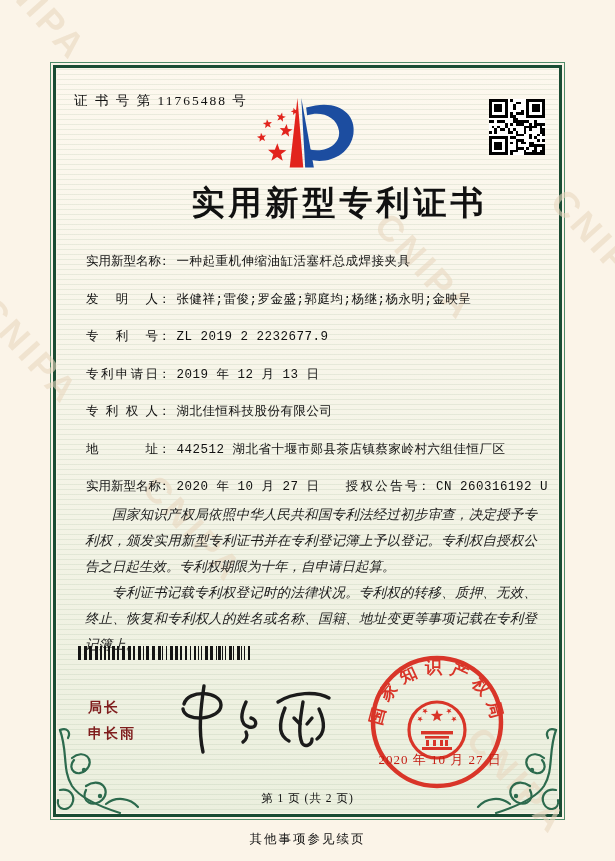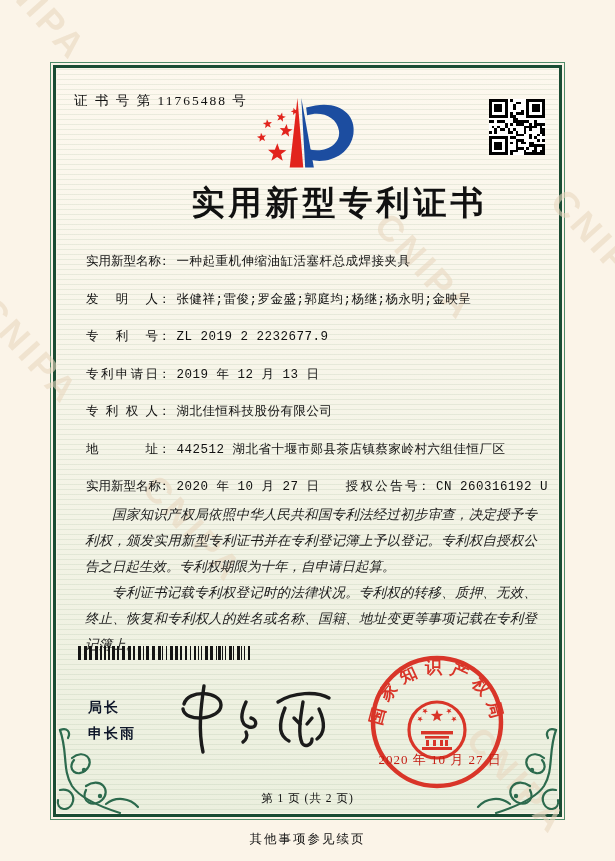--- a/index.html
+++ b/index.html
@@ -25,21 +25,21 @@
   .frow{margin-bottom:13.5px;line-height:24px;white-space:nowrap;font-family:Liberation Mono, monospace;}
   .flabel{display:inline-block;width:72px;text-align:justify;text-align-last:justify;
           vertical-align:bottom;}
   .fval{margin-left:6px;letter-spacing:.5px;}
   .fgroup2{margin-left:26px;}
   .paras{left:85px;top:502px;width:452px;font-size:13.5px;line-height:26px;
          text-align:justify;font-style:italic;color:#1c1c1c;}
   .paras p{margin:0;text-indent:2em;}
   .barcode{left:78px;top:645px;}
   .officer{left:88px;top:694px;font:700 14px "Liberation Sans","DejaVu Sans",sans-serif;
-           line-height:26px;letter-spacing:2px;color:#0f172a;}
+           line-height:26px;letter-spacing:2px;color:#7f1d1d;}
   .sig{left:142px;top:676px;}
   .sealwrap{left:367px;top:652px;width:140px;height:140px;}
   .sealdate{left:372px;top:751px;width:136px;text-align:center;color:#c41e14;
             font-size:13px;letter-spacing:1px;z-index:3;}
   .pageinfo{left:0;top:791px;width:100%;text-align:center;font-size:11.5px;letter-spacing:1px;}
   .contnote{left:0;top:831px;width:100%;text-align:center;font-size:12.5px;
             letter-spacing:2px;}
   .qr{left:489px;top:99px;}
   .logo{left:252px;top:96px;}
 </style>

